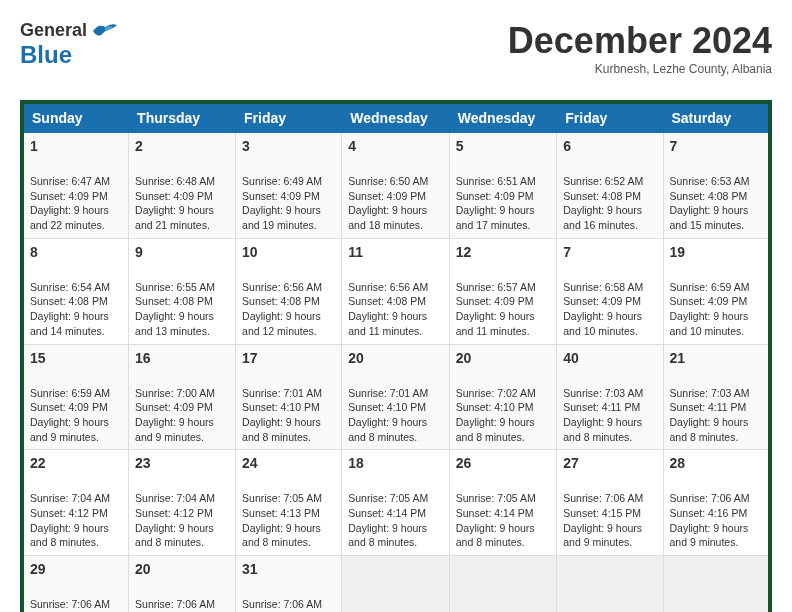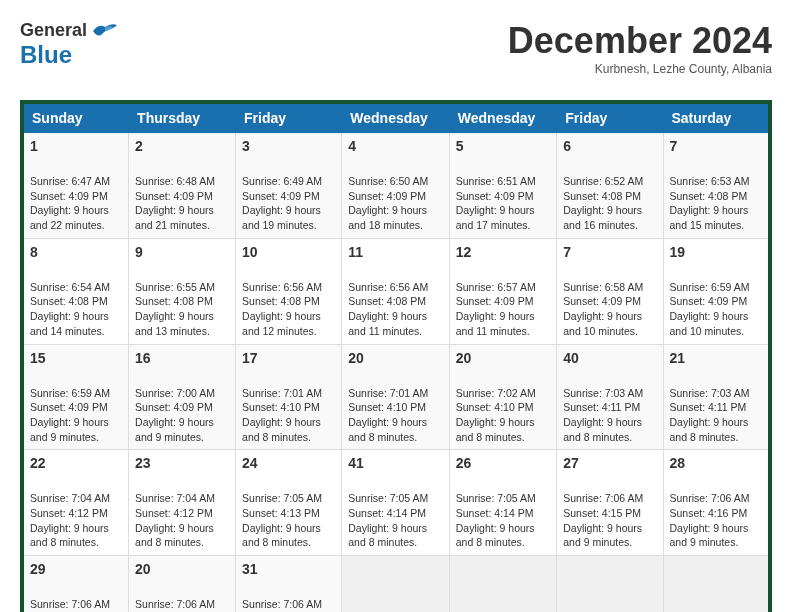--- a/index.html
+++ b/index.html
@@ -229,21 +229,21 @@
         </td>
         <td>
           <span class="day-num">23</span>
           <div class="day-info">Sunrise: 7:04 AM<br>Sunset: 4:12 PM<br>Daylight: 9 hours and 8 minutes.</div>
         </td>
         <td>
           <span class="day-num">24</span>
           <div class="day-info">Sunrise: 7:05 AM<br>Sunset: 4:13 PM<br>Daylight: 9 hours and 8 minutes.</div>
         </td>
         <td>
-          <span class="day-num">41</span>
+          <span class="day-num">18</span>
           <div class="day-info">Sunrise: 7:05 AM<br>Sunset: 4:14 PM<br>Daylight: 9 hours and 8 minutes.</div>
         </td>
         <td>
           <span class="day-num">26</span>
           <div class="day-info">Sunrise: 7:05 AM<br>Sunset: 4:14 PM<br>Daylight: 9 hours and 8 minutes.</div>
         </td>
         <td>
           <span class="day-num">27</span>
           <div class="day-info">Sunrise: 7:06 AM<br>Sunset: 4:15 PM<br>Daylight: 9 hours and 9 minutes.</div>
         </td>

